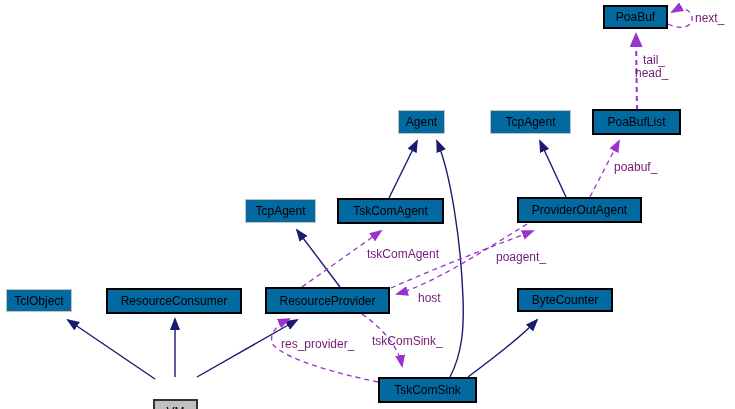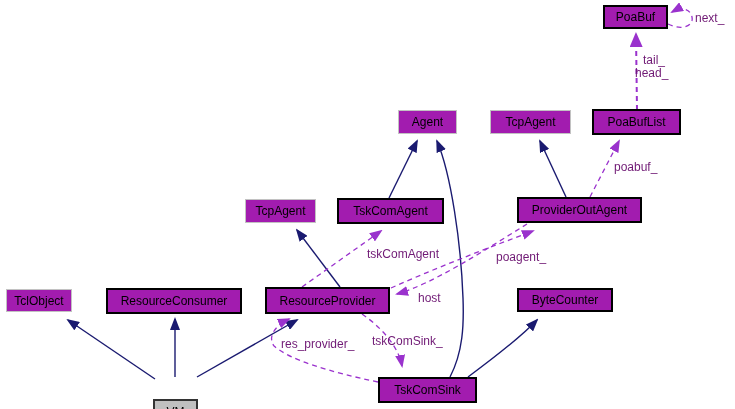--- a/index.html
+++ b/index.html
@@ -6,21 +6,21 @@
   #canvas{
     position:relative;
     width:735px;height:409px;
     background:#ffffff;
     font-family:"Liberation Sans","DejaVu Sans",sans-serif;
     overflow:hidden;
   }
   #edges{position:absolute;left:0;top:0;}
   .node{
     position:absolute;
-    background:#a21caf;
+    background:#0369a1;
     border:2px solid #000000;
     box-sizing:border-box;
     display:flex;align-items:center;justify-content:center;
     font-size:12px;color:#000000;
     white-space:nowrap;
     z-index:2;
   }
   .node.external{border:1px solid #c2c2c2;}
   .node.focus{background:#c0c0c0;border:2px solid #333333;margin-top:22px;}
   .elabel{
@@ -63,21 +63,21 @@
     <path d="M302,287 L381,231" stroke="#9a32cd" stroke-width="1.3" stroke-dasharray="5,4" fill="none" marker-end="url(#arrow-purple)"></path>
     <path d="M391,288 C440,266 496,245 533,231" stroke="#9a32cd" stroke-width="1.3" stroke-dasharray="5,4" fill="none" marker-end="url(#arrow-purple)"></path>
     <path d="M527,224 C482,252 432,284 397,294" stroke="#9a32cd" stroke-width="1.3" stroke-dasharray="5,4" fill="none" marker-end="url(#arrow-purple)"></path>
     <path d="M362,314 C385,330 399,349 402,366" stroke="#9a32cd" stroke-width="1.3" stroke-dasharray="5,4" fill="none" marker-end="url(#arrow-purple)"></path>
     <path d="M378,382 C330,372 290,360 274,346 C267,336 276,325 289,319" stroke="#9a32cd" stroke-width="1.3" stroke-dasharray="5,4" fill="none" marker-end="url(#arrow-purple)"></path>
   </svg>
 
   <div class="node" style="left:603px;top:5px;width:65px;height:24px">PoaBuf</div>
   <div class="node external" style="left:490px;top:110px;width:81px;height:24px">TcpAgent</div>
   <div class="node" style="left:592px;top:109px;width:89px;height:26px">PoaBufList</div>
-  <div class="node external" style="left:398px;top:110px;width:59px;height:24px">Agent</div>
+  <div class="node external" style="left:398px;top:110px;width:47px;height:24px">Agent</div>
   <div class="node external" style="left:245px;top:199px;width:71px;height:24px">TcpAgent</div>
   <div class="node" style="left:337px;top:198px;width:107px;height:26px">TskComAgent</div>
   <div class="node" style="left:517px;top:197px;width:125px;height:26px">ProviderOutAgent</div>
   <div class="node external" style="left:6px;top:289px;width:66px;height:23px">TclObject</div>
   <div class="node" style="left:106px;top:288px;width:136px;height:26px">ResourceConsumer</div>
   <div class="node" style="left:517px;top:288px;width:96px;height:24px">ByteCounter</div>
   <div class="node" style="left:265px;top:287px;width:125px;height:27px">ResourceProvider</div>
   <div class="node" style="left:378px;top:377px;width:99px;height:26px">TskComSink</div>
   <div class="node focus" style="left:153px;top:377px;width:45px;height:26px">VM</div>
 

